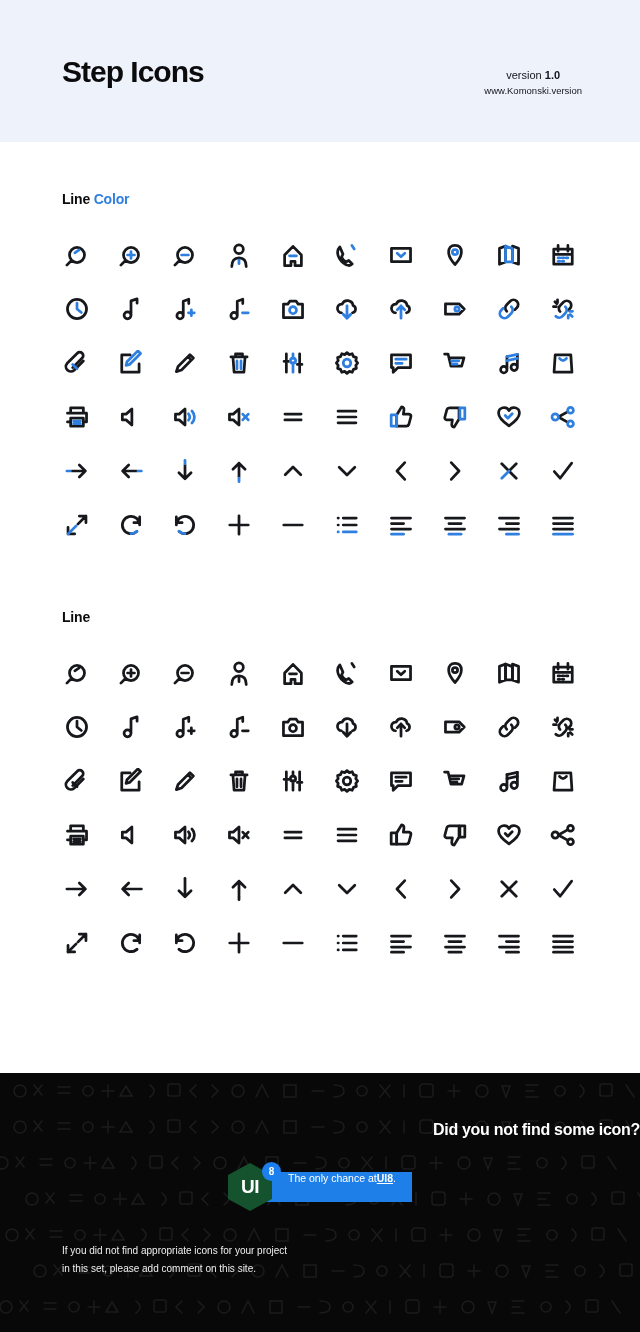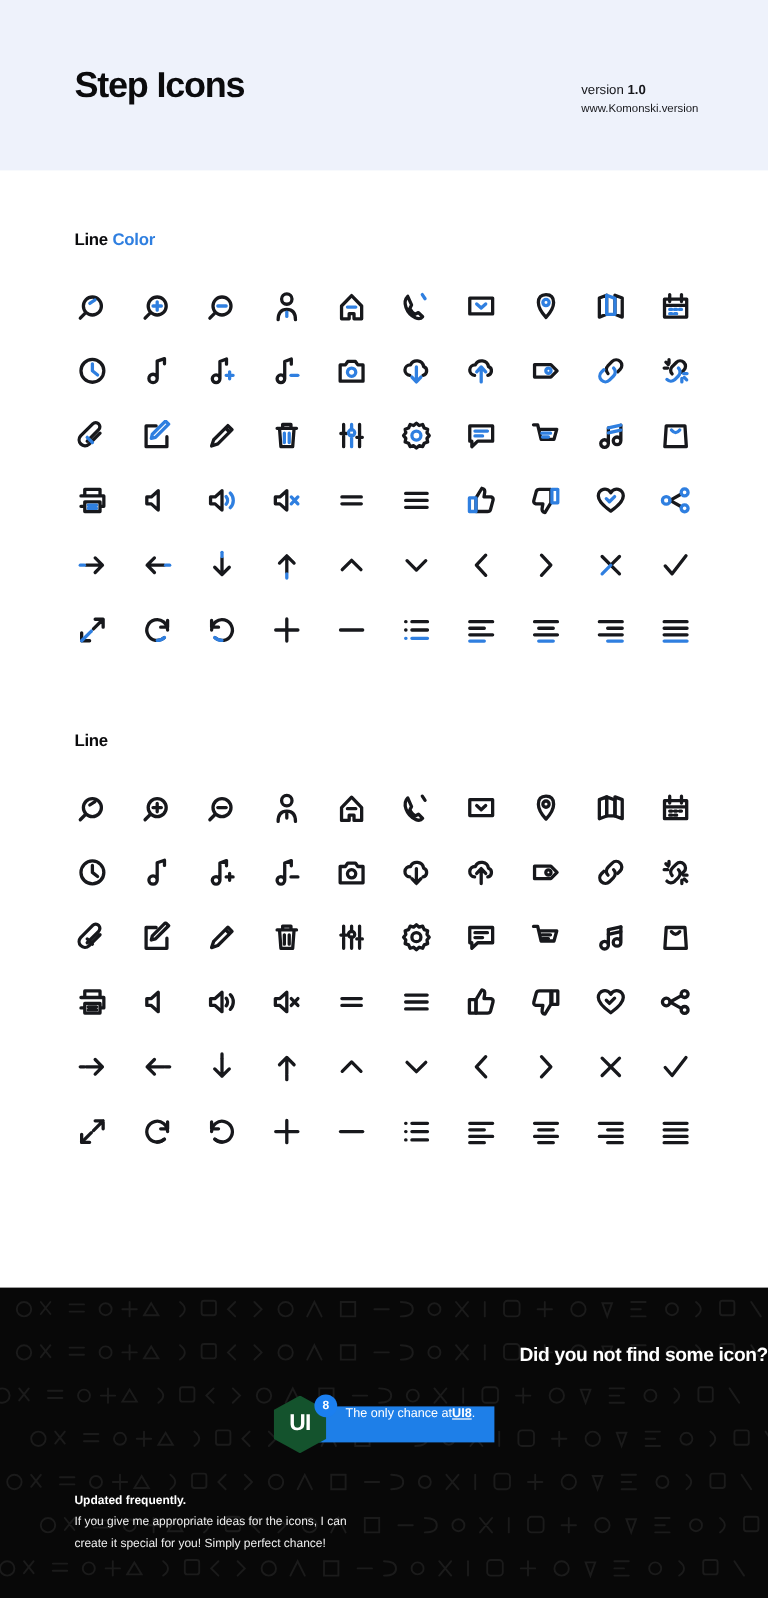--- a/index.html
+++ b/index.html
@@ -14,21 +14,21 @@
   
   .header{
     height:142px;background:#eef2fb;position:relative;
   }
   .header-title{
     position:absolute;left:62px;top:55px;
     font-size:30px;font-weight:bold;color:#0b0b0d;
     letter-spacing:-1px;
   }
   .header-meta{
-    position:absolute;right:58px;top:67px;text-align:left;
+    position:absolute;right:58px;top:67px;text-align:center;
   }
   .version{font-size:11px;color:#15161a;line-height:16px;}
   .version b{font-weight:bold;}
   .site{font-size:9.5px;color:#15161a;line-height:15px;}
   .section-title{
     margin:0;padding:0;position:absolute;
     font-size:14px;font-weight:bold;color:#0b0b0d;letter-spacing:-.2px;
   }
   .section-title .accent{color:#2f7fe0;}
 
@@ -861,20 +861,17 @@
         <div class="hex-badge">8</div>
         <div class="hex">UI</div>
         <div class="banner">
           <span>The only chance at </span>
             <b>UI8</b>
             <span>.</span>
         </div>
       </div>
 
       <div class="footer-cols">
-        <div class="col">
-          <span class="strong">Updated frequently.</span>
-          <span>If you give me appropriate ideas for the icons, I can create it special for you! Simply perfect chance!</span>
-        </div>
+        <div class="col">If you did not find appropriate icons for your project in this set, please add comment on this site.</div>
       </div>
     </div>
   </div>
 </div>
 
 </body></html>

